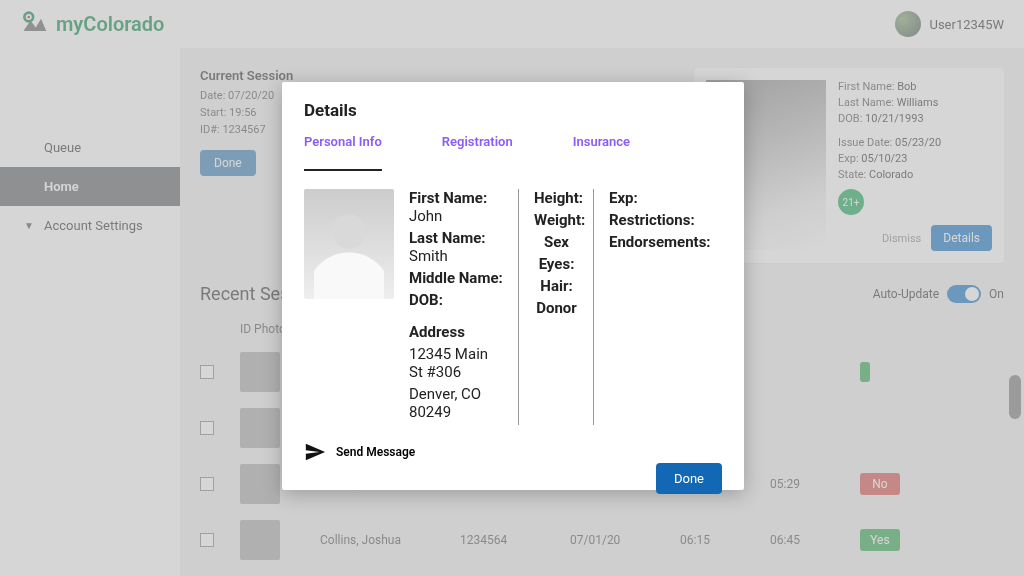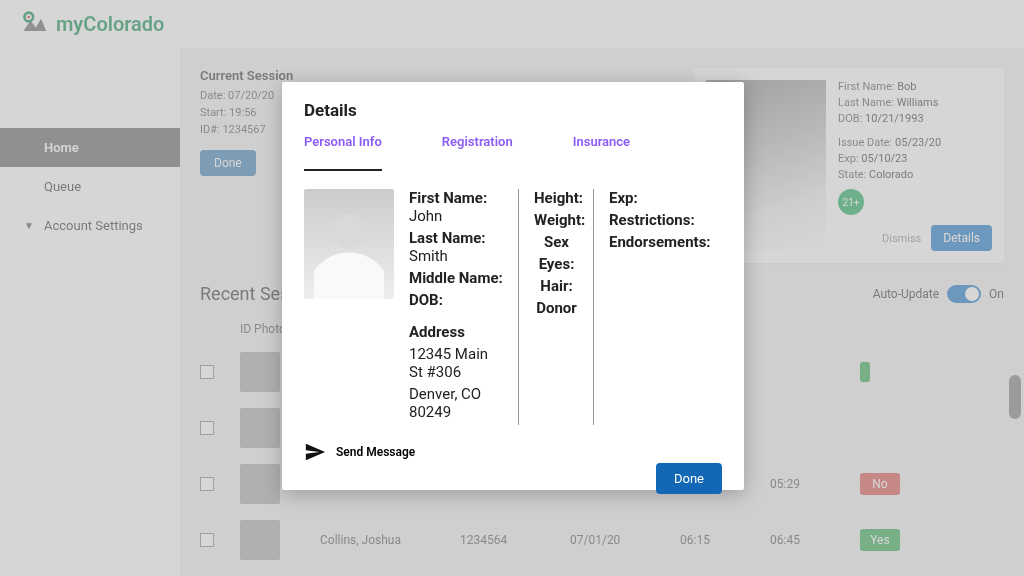--- a/index.html
+++ b/index.html
@@ -86,25 +86,29 @@
 
 <div class="header">
   <div class="brand">
     <svg class="brand-logo" viewBox="0 0 32 32">
       <path d="M4 24 L12 12 L18 20 L24 10 L30 24 Z" fill="#666"></path>
       <circle cx="10" cy="8" r="5" fill="none" stroke="#0d8c4f" stroke-width="3"></circle>
       <circle cx="10" cy="8" r="1.5" fill="#d22"></circle>
     </svg>
     <span>myColorado</span>
   </div>
+  <div class="user-chip">
+    <div class="avatar"></div>
+    <span>User12345W</span>
+  </div>
 </div>
 
 <div class="sidebar">
+  <div class="nav-item"><span>Queue</span></div>
   <div class="nav-item active"><span>Home</span></div>
-  <div class="nav-item"><span>Queue</span></div>
   <div class="nav-item"><span class="caret">▼</span><span>Account Settings</span></div>
 </div>
 
 <div class="content">
   <div class="session-row">
     <div class="current-session">
       <h3>Current Session</h3>
       <div class="line"><span>Date:</span> <span>07/20/20</span></div>
       <div class="line"><span>Start:</span> <span>19:56</span></div>
       <div class="line"><span>ID#:</span> <span>1234567</span></div>

